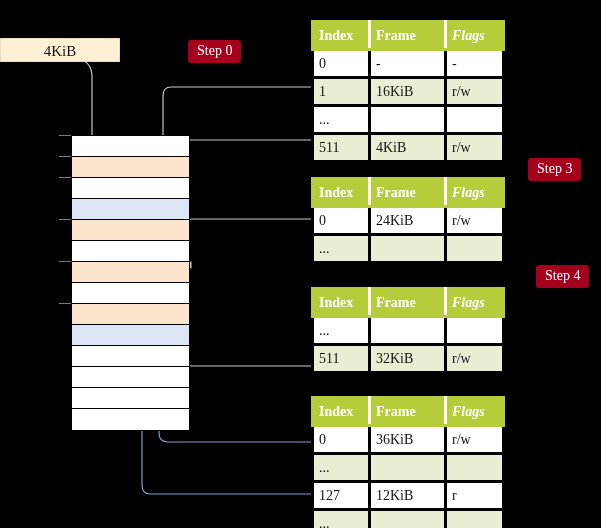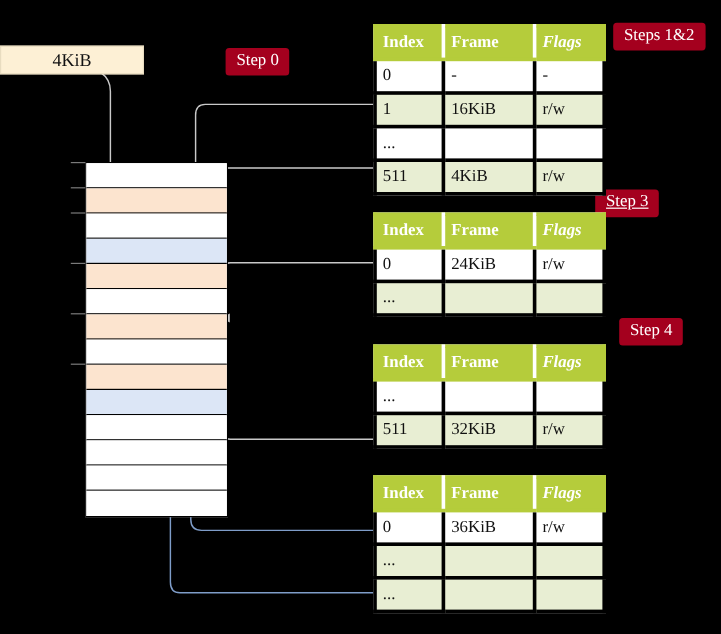--- a/index.html
+++ b/index.html
@@ -148,23 +148,22 @@
 
       <path d="M 312,442 L 168,442 Q 159,442 159,433 L 159,329" marker-end="url(#ahBlueUp)"></path>
 
       <path d="M 312,494 L 150,494 Q 142,494 142,485 L 142,208" marker-end="url(#ahBlueUp)"></path>
     </g>
   </svg>
 
   <div class="callout" style="left:0px; top:38px; width:120px; height:24px;">4KiB</div>
 
   <div class="step-badge" style="left:188px; top:40px;">Step 0</div>
-  <div class="step-badge" style="left:511px; top:19px;">Steps 1&amp;2</div>
-  <div class="step-badge" style="left:496px; top:158px;text-decoration:underline;">Step 3</div>
-  <div class="step-badge" style="left:516px; top:265px;">Step 4</div>
+  <div class="step-badge" style="left:528px; top:158px;">Step 3</div>
+  <div class="step-badge" style="left:536px; top:265px;">Step 4</div>
 
   <div id="memcol">
       <div class="memrow"></div>
       <div class="memrow orange"></div>
       <div class="memrow"></div>
       <div class="memrow blue"></div>
       <div class="memrow orange"></div>
       <div class="memrow"></div>
       <div class="memrow orange"></div>
       <div class="memrow"></div>
@@ -268,20 +267,25 @@
         <tr>
           <td class="col-index">0</td>
           <td class="col-frame">36KiB</td>
           <td class="col-flags">r/w</td>
         </tr>
         <tr class="alt">
           <td class="col-index">...</td>
           <td class="col-frame"></td>
           <td class="col-flags"></td>
         </tr>
+        <tr>
+          <td class="col-index">127</td>
+          <td class="col-frame">12KiB</td>
+          <td class="col-flags">r</td>
+        </tr>
         <tr class="alt">
           <td class="col-index">...</td>
           <td class="col-frame"></td>
           <td class="col-flags"></td>
         </tr>
       </tbody>
     </table>
 
 </div>
 

